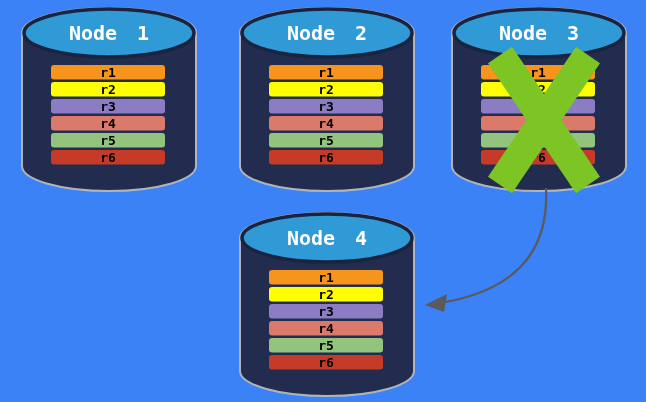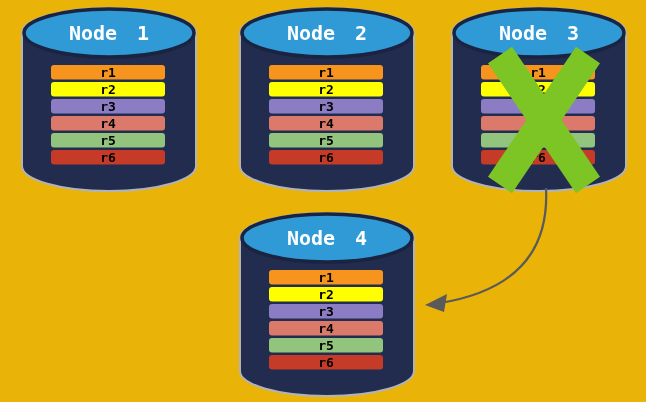--- a/index.html
+++ b/index.html
@@ -5,21 +5,21 @@
   html, body {
     margin: 0;
     padding: 0;
     background: #FFFFFF;
     font-family: "DejaVu Sans Mono", monospace;
   }
   .stage {
     position: relative;
     width: 646px;
     height: 402px;
-    background: #eab308;
+    background: #3b82f6;
     overflow: hidden;
   }
   svg.node, svg.overlay {
     position: absolute;
     display: block;
   }
   svg.overlay { left: 0; top: 0; pointer-events: none; }
 
   .cyl-body {
     fill: #212C4E;

